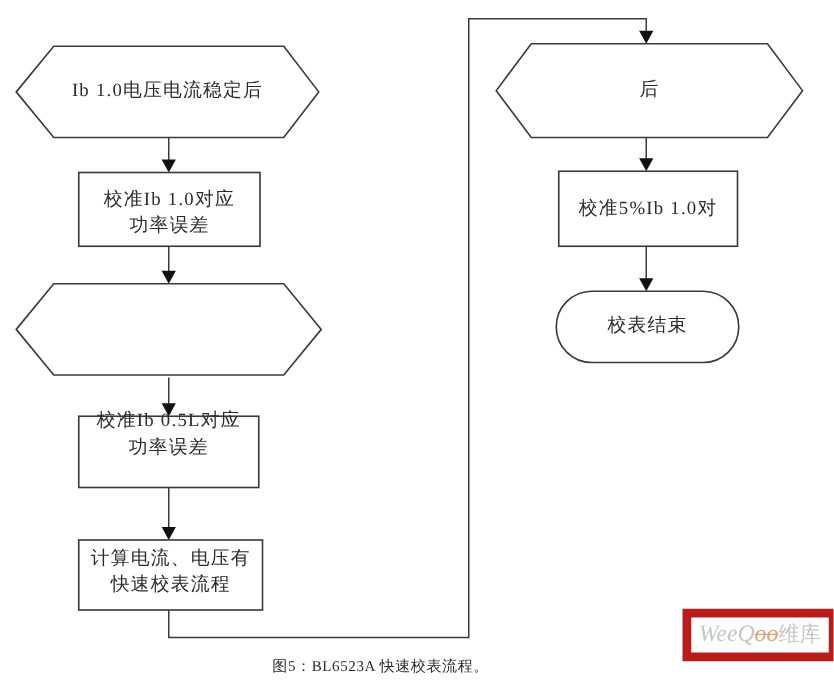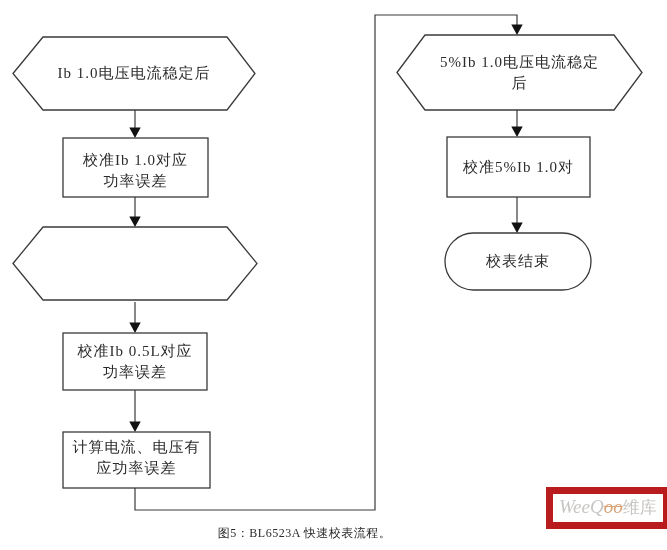--- a/index.html
+++ b/index.html
@@ -119,32 +119,31 @@
   <div class="node-label" style="left:13px; top:37px; width:242px; height:73px;text-align:center;">
     <span>Ib 1.0电压电流稳定后</span>
   </div>
 
   <div class="node-label" style="left:63px; top:138px; width:145px; height:65px;">
     <span>校准Ib 1.0对应</span>
     <span>功率误差</span>
   </div>
 
 
-  <div class="node-label" style="left:63px; top:333px; width:144px; height:57px;">
+  <div class="node-label" style="left:63px; top:319px; width:144px; height:57px;">
     <span>校准Ib 0.5L对应</span>
     <span>功率误差</span>
   </div>
 
   <div class="node-label" style="left:63px; top:432px; width:147px; height:51px;border-radius:27px;">
     <span>计算电流、电压有</span>
-    <span>应功率误差</span>
+    <span>快速校表流程</span>
   </div>
 
   <div class="node-label" style="left:397px; top:35px; width:245px; height:75px;">
-    <span>5%Ib 1.0电压电流稳定</span>
     <span>后</span>
   </div>
 
   <div class="node-label" style="left:447px; top:137px; width:143px; height:60px;justify-content:center;">
     <span>校准5%Ib 1.0对</span>
   </div>
 
   <div class="node-label" style="left:445px; top:233px; width:146px; height:57px;">
     <span>校表结束</span>
   </div>

